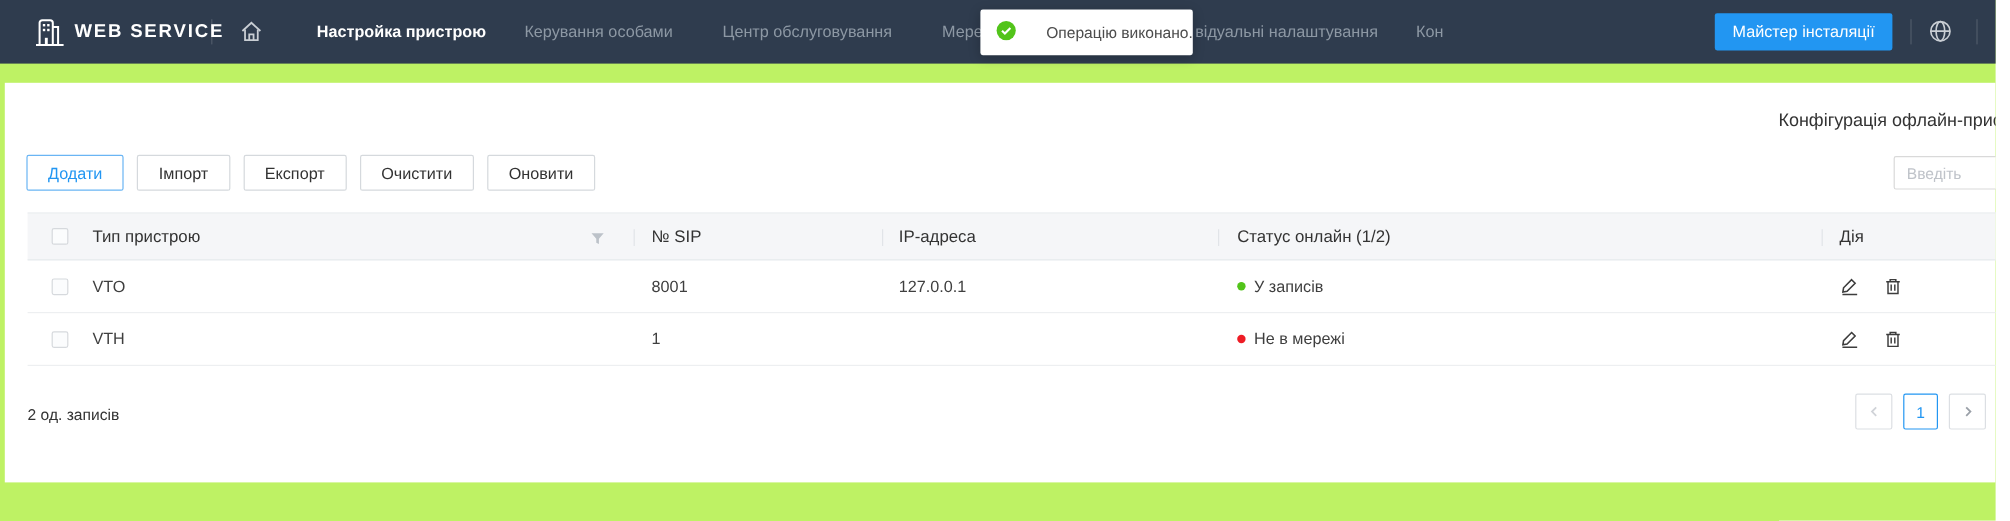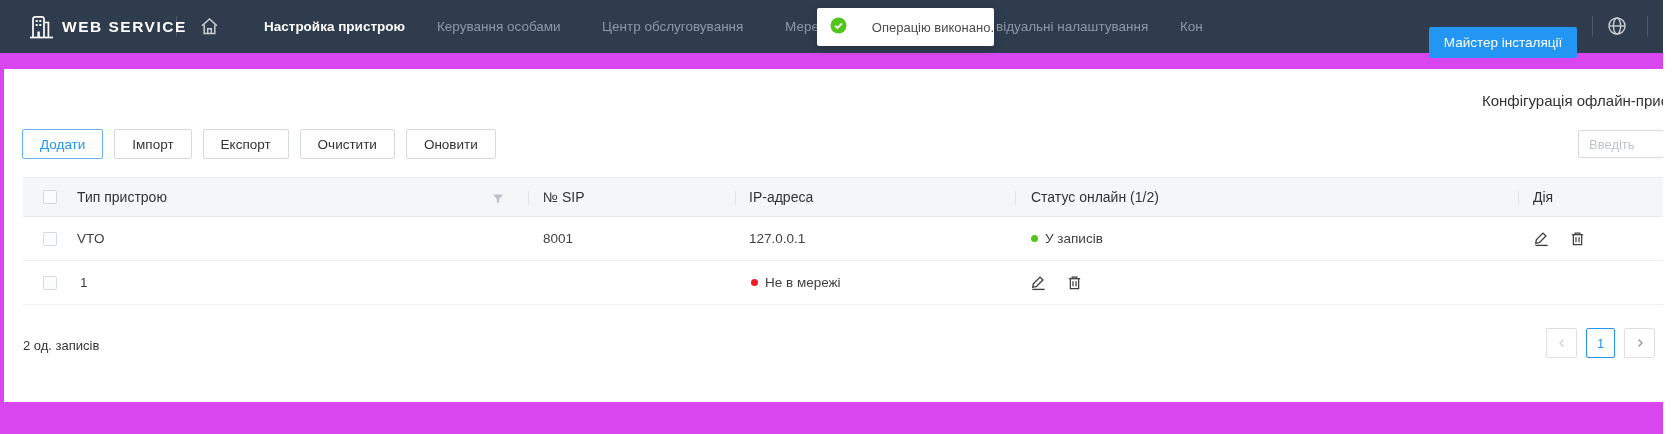--- a/index.html
+++ b/index.html
@@ -1,34 +1,34 @@
 <!DOCTYPE html>
 <html lang="uk" style="--accent: #2296f2; --navbar: #2f3c4e; --online: #52c41a; --offline: #ee1c25;"><head>
 <meta charset="utf-8">
 <style>
   :root{
     --accent:#2296f2; --navbar:#2f3c4e; --online:#52c41a; --offline:#ee1c25;
     --nav-muted:#8d98a4; --border:#d5d9dd; --ink:#333;
   }
   *{margin:0;padding:0;box-sizing:border-box;}
   body{font-family:"Liberation Sans","DejaVu Sans",sans-serif;background:#fff;}
-  .stage{position:relative;width:1663px;height:434px;background:#d946ef;overflow:hidden;}
+  .stage{position:relative;width:1663px;height:434px;background:#bef264;overflow:hidden;}
 
   
   .navbar{position:absolute;left:0;top:0;width:1675px;height:53px;background:var(--navbar);}
   .navbar .abs{position:absolute;top:0;height:53px;display:flex;align-items:center;}
   .brand{left:62px;color:#fff;font-size:15.5px;font-weight:700;letter-spacing:1.5px;}
   .logo{position:absolute;left:27px;top:12px;}
   .vdiv{position:absolute;top:16px;width:1px;height:21px;background:rgba(255,255,255,.16);}
   .home{position:absolute;left:199px;top:16px;}
   .nav-item{color:var(--nav-muted);font-size:13.5px;white-space:nowrap;cursor:pointer;}
   .nav-item.active{color:#fff;font-weight:700;}
   .nav-1{left:264px}.nav-2{left:437px}.nav-3{left:602px}.nav-4{left:785px}.nav-5{left:996px}.nav-6{left:1180px}
   .wizard-btn{position:absolute;left:1429px;top:11px;width:148px;height:31px;background:var(--accent);
-    color:#fff;font-size:13.5px;border:none;border-radius:2px;cursor:pointer;font-family:inherit;margin-top:16px;}
+    color:#fff;font-size:13.5px;border:none;border-radius:2px;cursor:pointer;font-family:inherit;}
 
   
   .toast{position:absolute;left:817px;top:8px;width:177px;height:38px;background:#fff;border-radius:2px;
     box-shadow:0 2px 10px rgba(0,0,0,.22);display:flex;align-items:center;gap:9px;padding-left:13px;z-index:10;justify-content:space-between;}
   .toast span{font-size:13px;color:#4c4c4c;}
 
   
   .panel{position:absolute;left:4px;top:69px;right:0;height:333px;background:#fff;}
   .page-title{position:absolute;left:1482px;top:92px;font-size:15px;color:var(--ink);white-space:nowrap;}
   .search{position:absolute;left:1578px;top:130px;width:180px;height:28px;border:1px solid #d9d9d9;
@@ -190,20 +190,21 @@
               <path d="M10.6 7.6 v5.4"></path>
           </svg>
         </button>
       </div>
     </div>
 
     <div class="tr row">
       <div class="cell">
           <span class="cb"></span>
         </div>
+      <div class="cell pl12">VTH</div>
       <div class="cell pl15">1</div>
       <div class="cell pl14"></div>
       <div class="cell pl16">
         <span class="dot off"></span>
         <span>Не в мережі</span>
       </div>
       <div class="cell pl15 act">
         <button class="icon-btn">
           <svg width="17" height="17" viewBox="0 0 18 18" fill="none" stroke="#3d3d3d" stroke-width="1.4">
             <path d="M10.6 3.3 l3.1 3.1 -7.1 7.1 -3.7 .6 .6 -3.7 z"></path>

